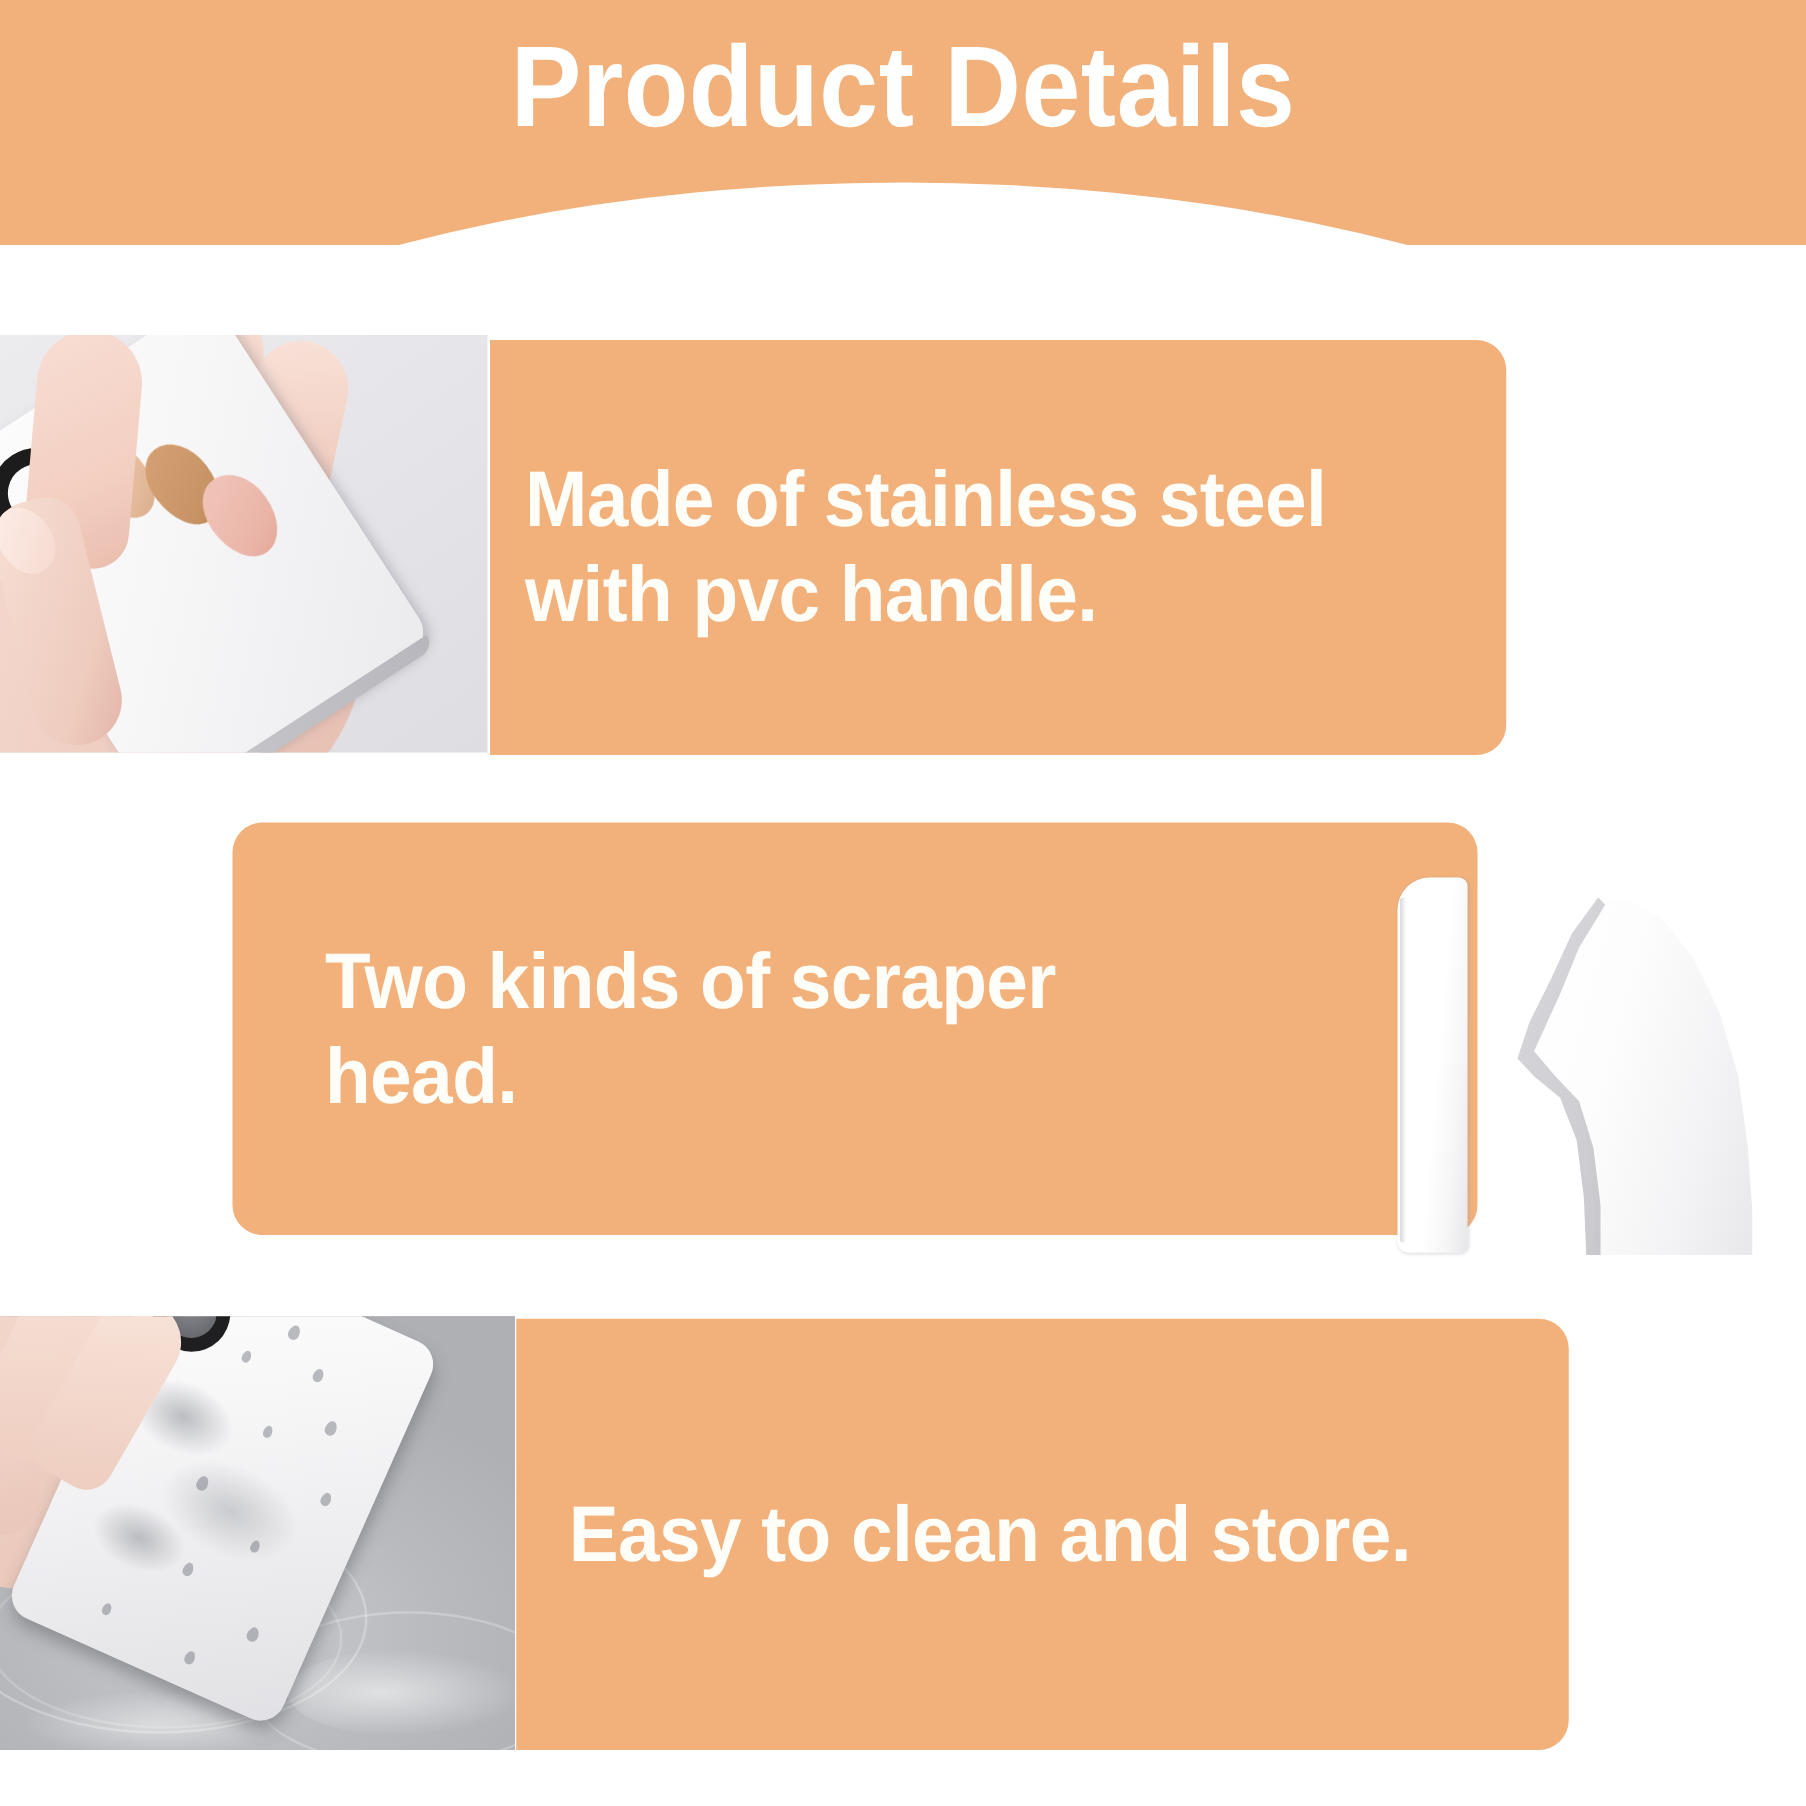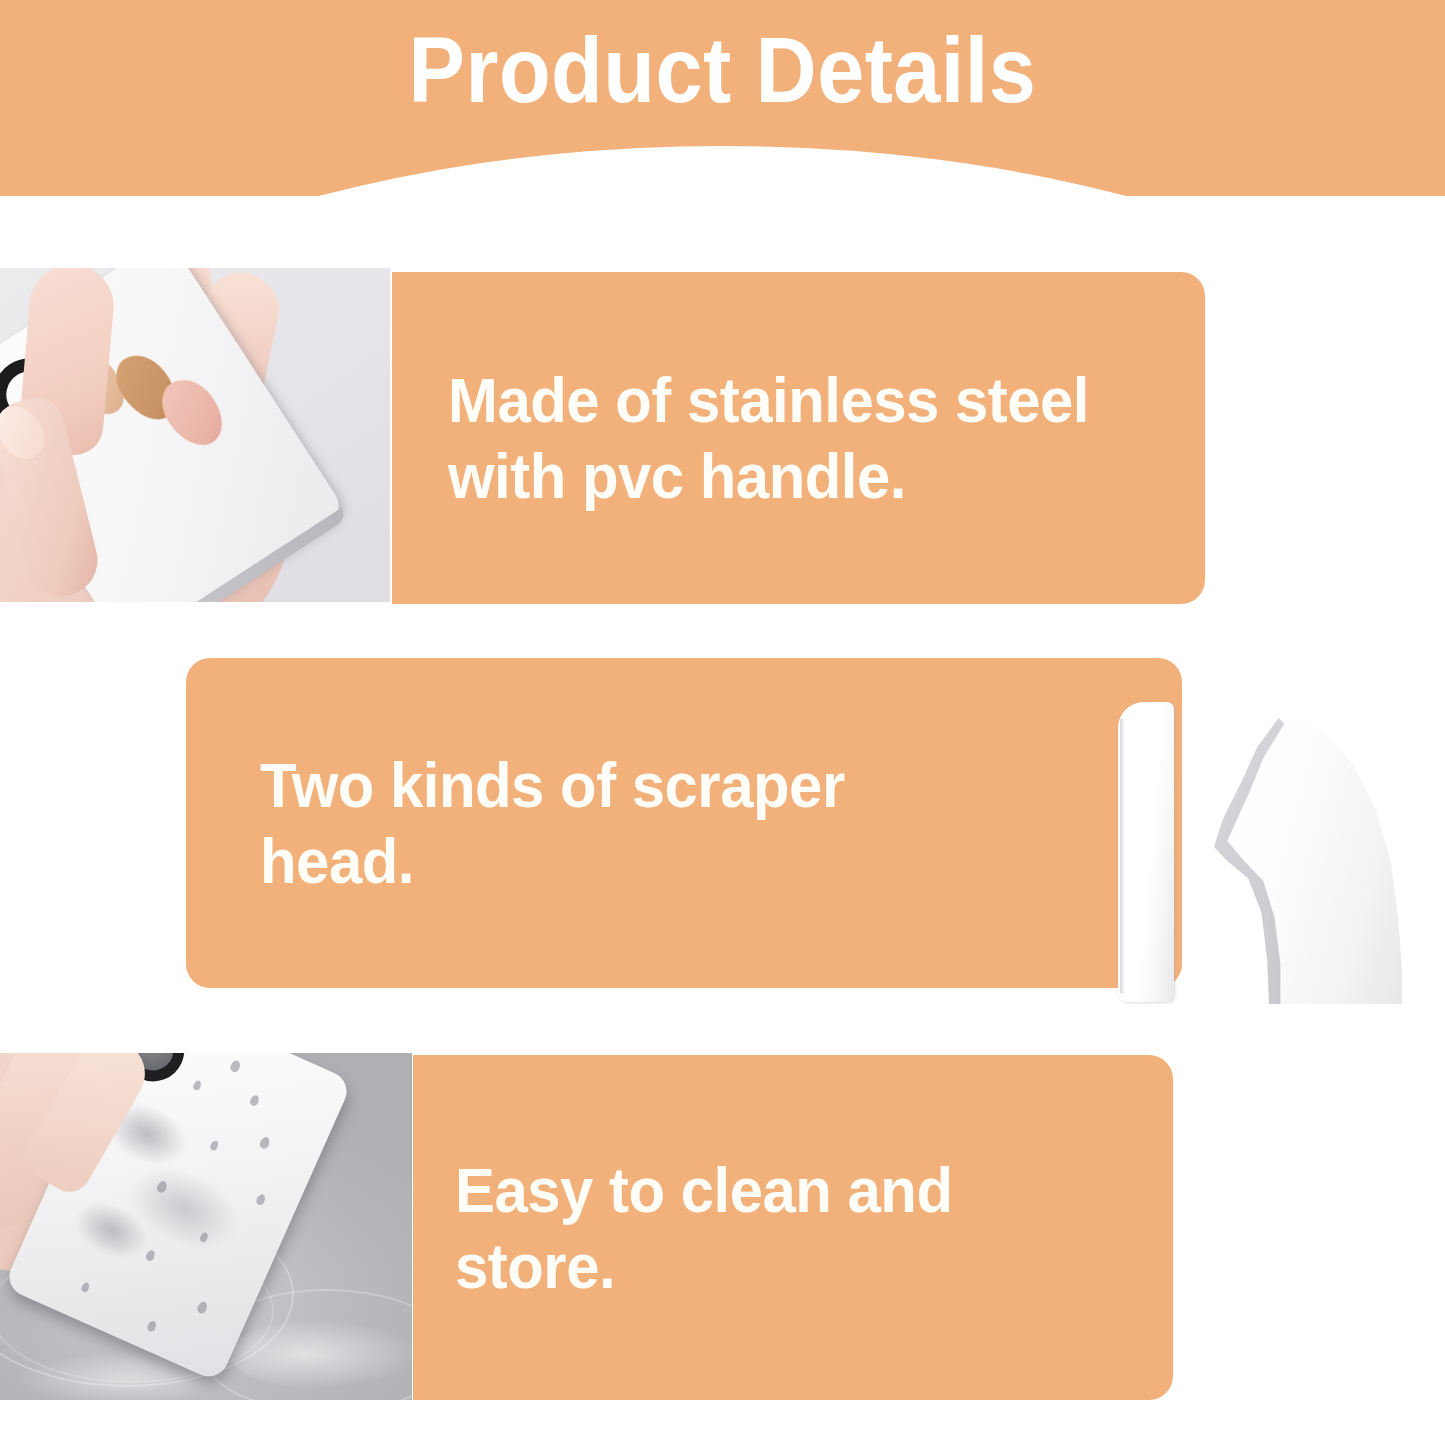--- a/index.html
+++ b/index.html
@@ -66,21 +66,21 @@
     transform: scaleX(0.95);
     transform-origin: left center;
     font-family: "Liberation Sans Narrow", "Liberation Sans", sans-serif;
   }
 
   
   #panel-1 {
     left: 392px; top: 272px;
     width: 813px; height: 332px;
     border-radius: 0 24px 24px 0;
-    padding-left: 56px; padding-right: 28px;
+    padding-left: 28px; padding-right: 28px;
   }
 
   .photo {
     position: absolute;
     overflow: hidden;
   }
   #photo-1 {
     left: 0px; top: 268px;
     width: 390px; height: 334px;
     background: linear-gradient(145deg,#ececef 0%,#e6e6ea 45%,#dddde2 100%);
@@ -238,21 +238,21 @@
       30% 100%, 29% 84%, 26% 68%, 19% 56%, 8% 50%,
       1% 45%, 6% 35%, 15% 23%, 24% 10%
     );
     background: linear-gradient(120deg,#b9b9c0,#8f8f98);
     opacity: 0.55;
   }
 
   
   #panel-3 {
     left: 413px; top: 1055px;
-    width: 760px; height: 345px;
+    width: 842px; height: 345px;
     border-radius: 0 24px 24px 0;
     padding-left: 42px; padding-right: 28px;
   }
   #photo-3 {
     left: 0px; top: 1053px;
     width: 412px; height: 347px;
     background:
       radial-gradient(ellipse 300px 200px at 45% 72%, #c9cbce 0%, #b8babe 55%, #aeb0b4 100%),
       linear-gradient(150deg,#c6c8cb 0%,#b4b6ba 60%,#a9abaf 100%);
   }

